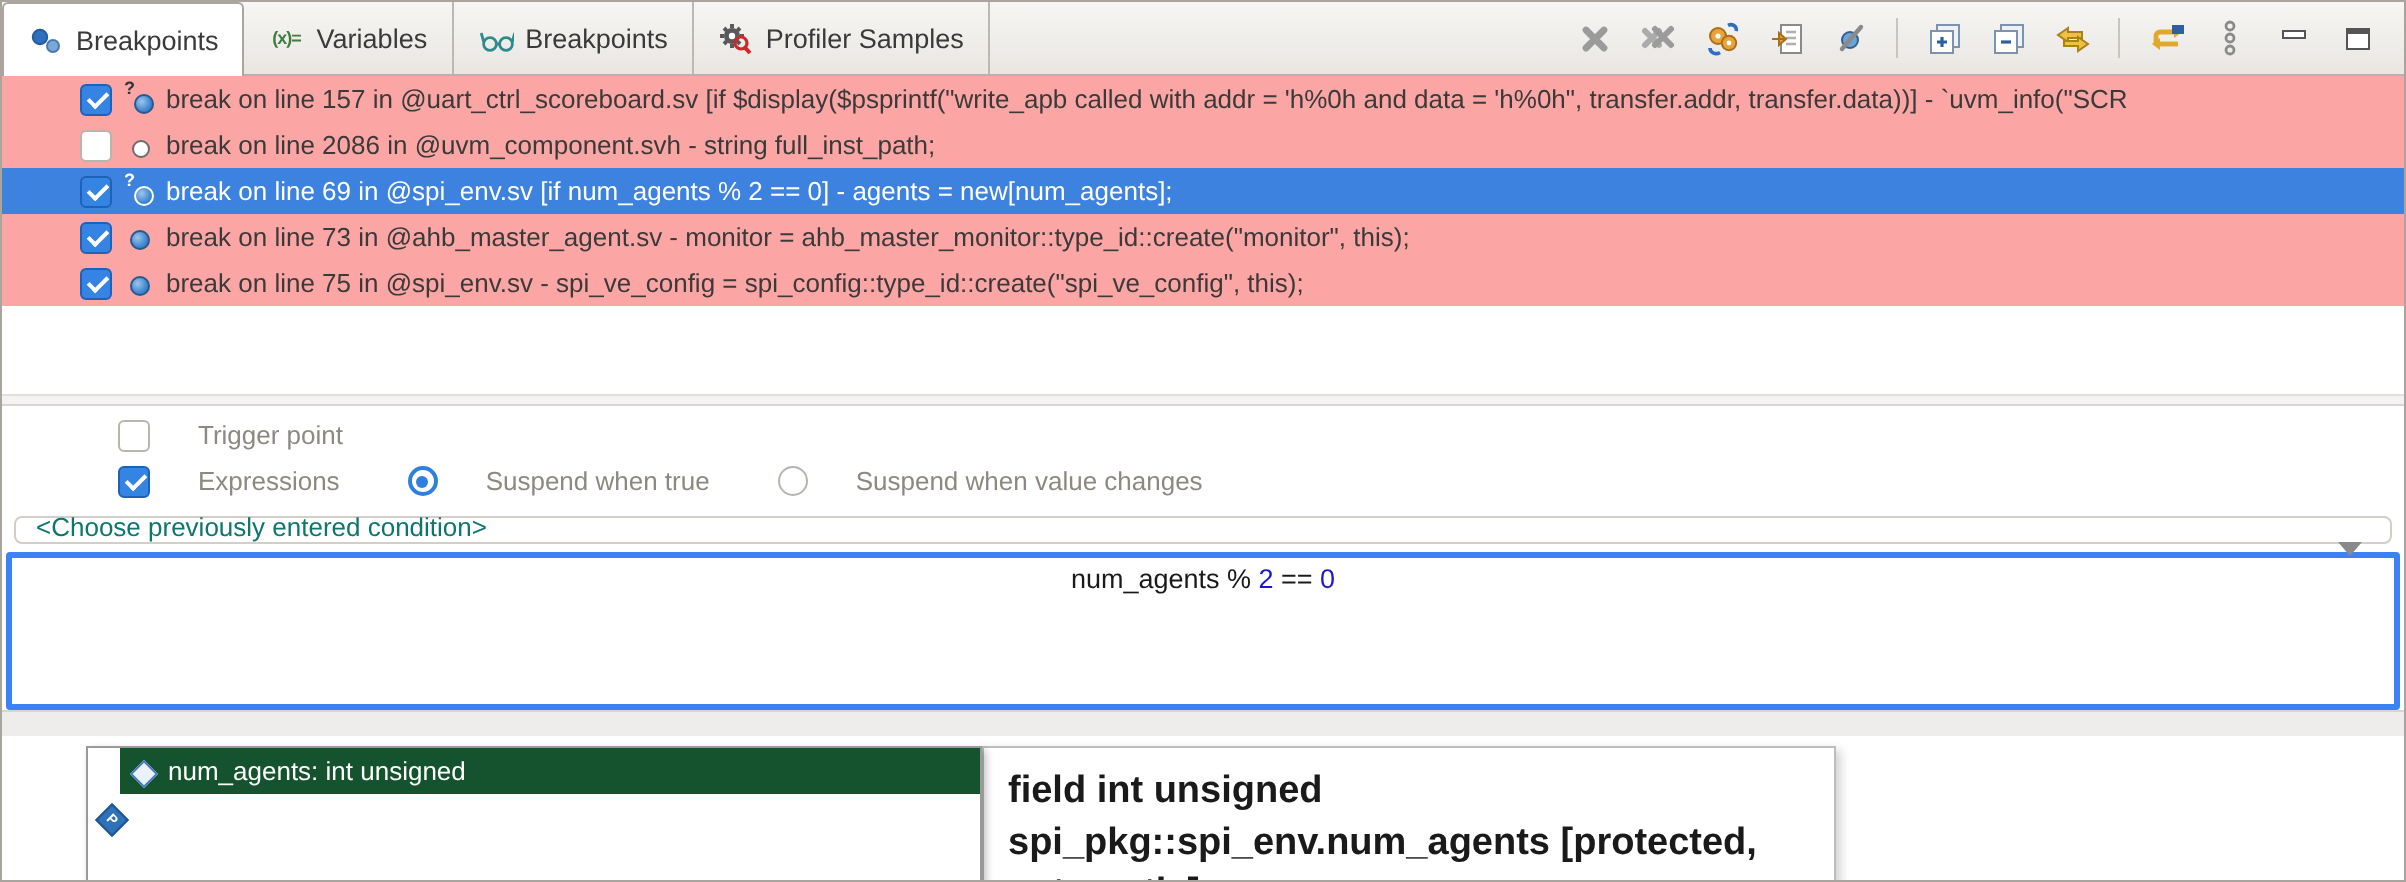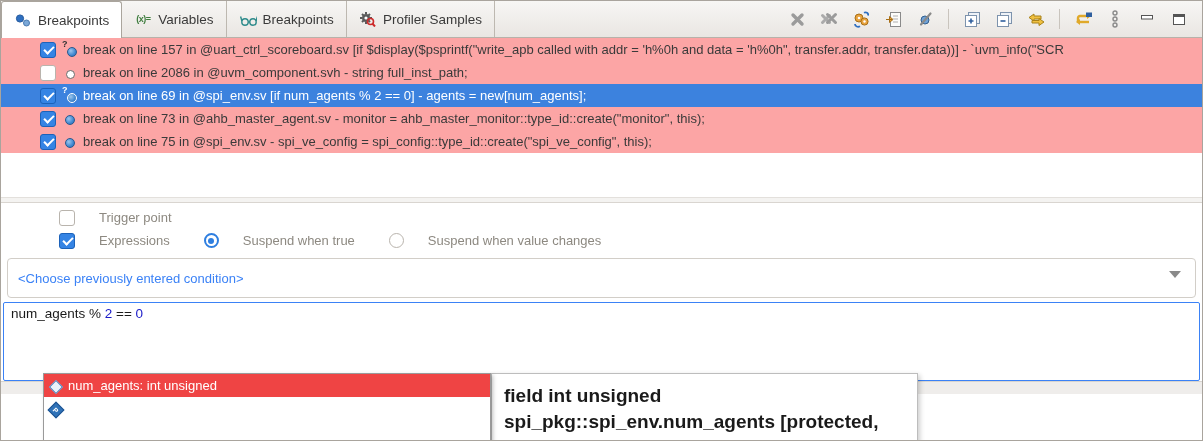--- a/index.html
+++ b/index.html
@@ -89,43 +89,43 @@
     width:15px; height:15px; border-radius:50%; border:1px solid #b9b4ad; background:#fff;
     flex:0 0 15px; position:relative; margin-left:10px;
   }
   .radio.on { border:2px solid #2f7fe0; }
   .radio.on::after {
     content:""; position:absolute; left:2.5px; top:2.5px; width:6px; height:6px;
     border-radius:50%; background:#2f7fe0;
   }
 
   .combo {
-    margin:9px 6px 0 6px; height:40px; border:1px solid #d2cec8; border-radius:4px;
-    background:#fff; display:flex; align-items:center; padding:0 10px; color:#3b82f6;
+    margin:9px 6px 0 6px; height:14px; border:1px solid #d2cec8; border-radius:4px;
+    background:#fff; display:flex; align-items:flex-end; padding:0 10px; color:#0f766e;
     position:relative; cursor:default;
   }
   .combo .arrow {
     position:absolute; right:14px; top:12px; width:0; height:0;
     border-left:6px solid transparent; border-right:6px solid transparent; border-top:7px solid #8a8a8a;
   }
 
   .cond-editor {
-    margin:4px 2px 0 2px; height:79px; border:1px solid #3b82f6; border-radius:2px;
-    background:#fff; padding:3px 7px; font-size:13.5px; color:#1a1a1a;
+    margin:4px 2px 0 2px; height:79px; border:3px solid #3b82f6; border-radius:2px;
+    background:#fff; padding:3px 7px; font-size:13.5px; color:#1a1a1a;text-align:center;
   }
   .cond-number { color:#1a1ac8; }
   .bottom-strip { height:13px; background:#efedeb; border-top:1px solid #d8d5d0; }
 
   
   .popup {
     position:absolute; left:42px; top:372px; width:448px; height:70px; overflow:hidden;
     background:#fff; border:1px solid #9a9a9a; box-shadow:2px 2px 4px rgba(0,0,0,0.25); z-index:5;
   }
   .ai-item { display:flex; align-items:center; gap:6px; height:23px; padding:0 4px; cursor:default; }
-  .ai-item.selected { background:#ef4444; color:#fff; }
+  .ai-item.selected { background:#14532d; color:#fff;margin-left:16px; }
   .ai-ic { width:14px; height:14px; flex:0 0 14px; position:relative; }
   .ai-ic.field-public-icon::after {
     content:""; position:absolute; left:3px; top:3px; width:8px; height:8px; transform:rotate(45deg);
     background:#eaf1fa; border:1.4px solid #4a7ab5;
   }
   .ai-ic.function-icon::before {
     content:""; position:absolute; left:3px; top:3px; width:8px; height:8px; border-radius:50%;
     background:#5d6d5d;
     box-shadow:0 -4px 0 -2.6px #5d6d5d, 0 4px 0 -2.6px #5d6d5d, -4px 0 0 -2.6px #5d6d5d, 4px 0 0 -2.6px #5d6d5d;
   }

